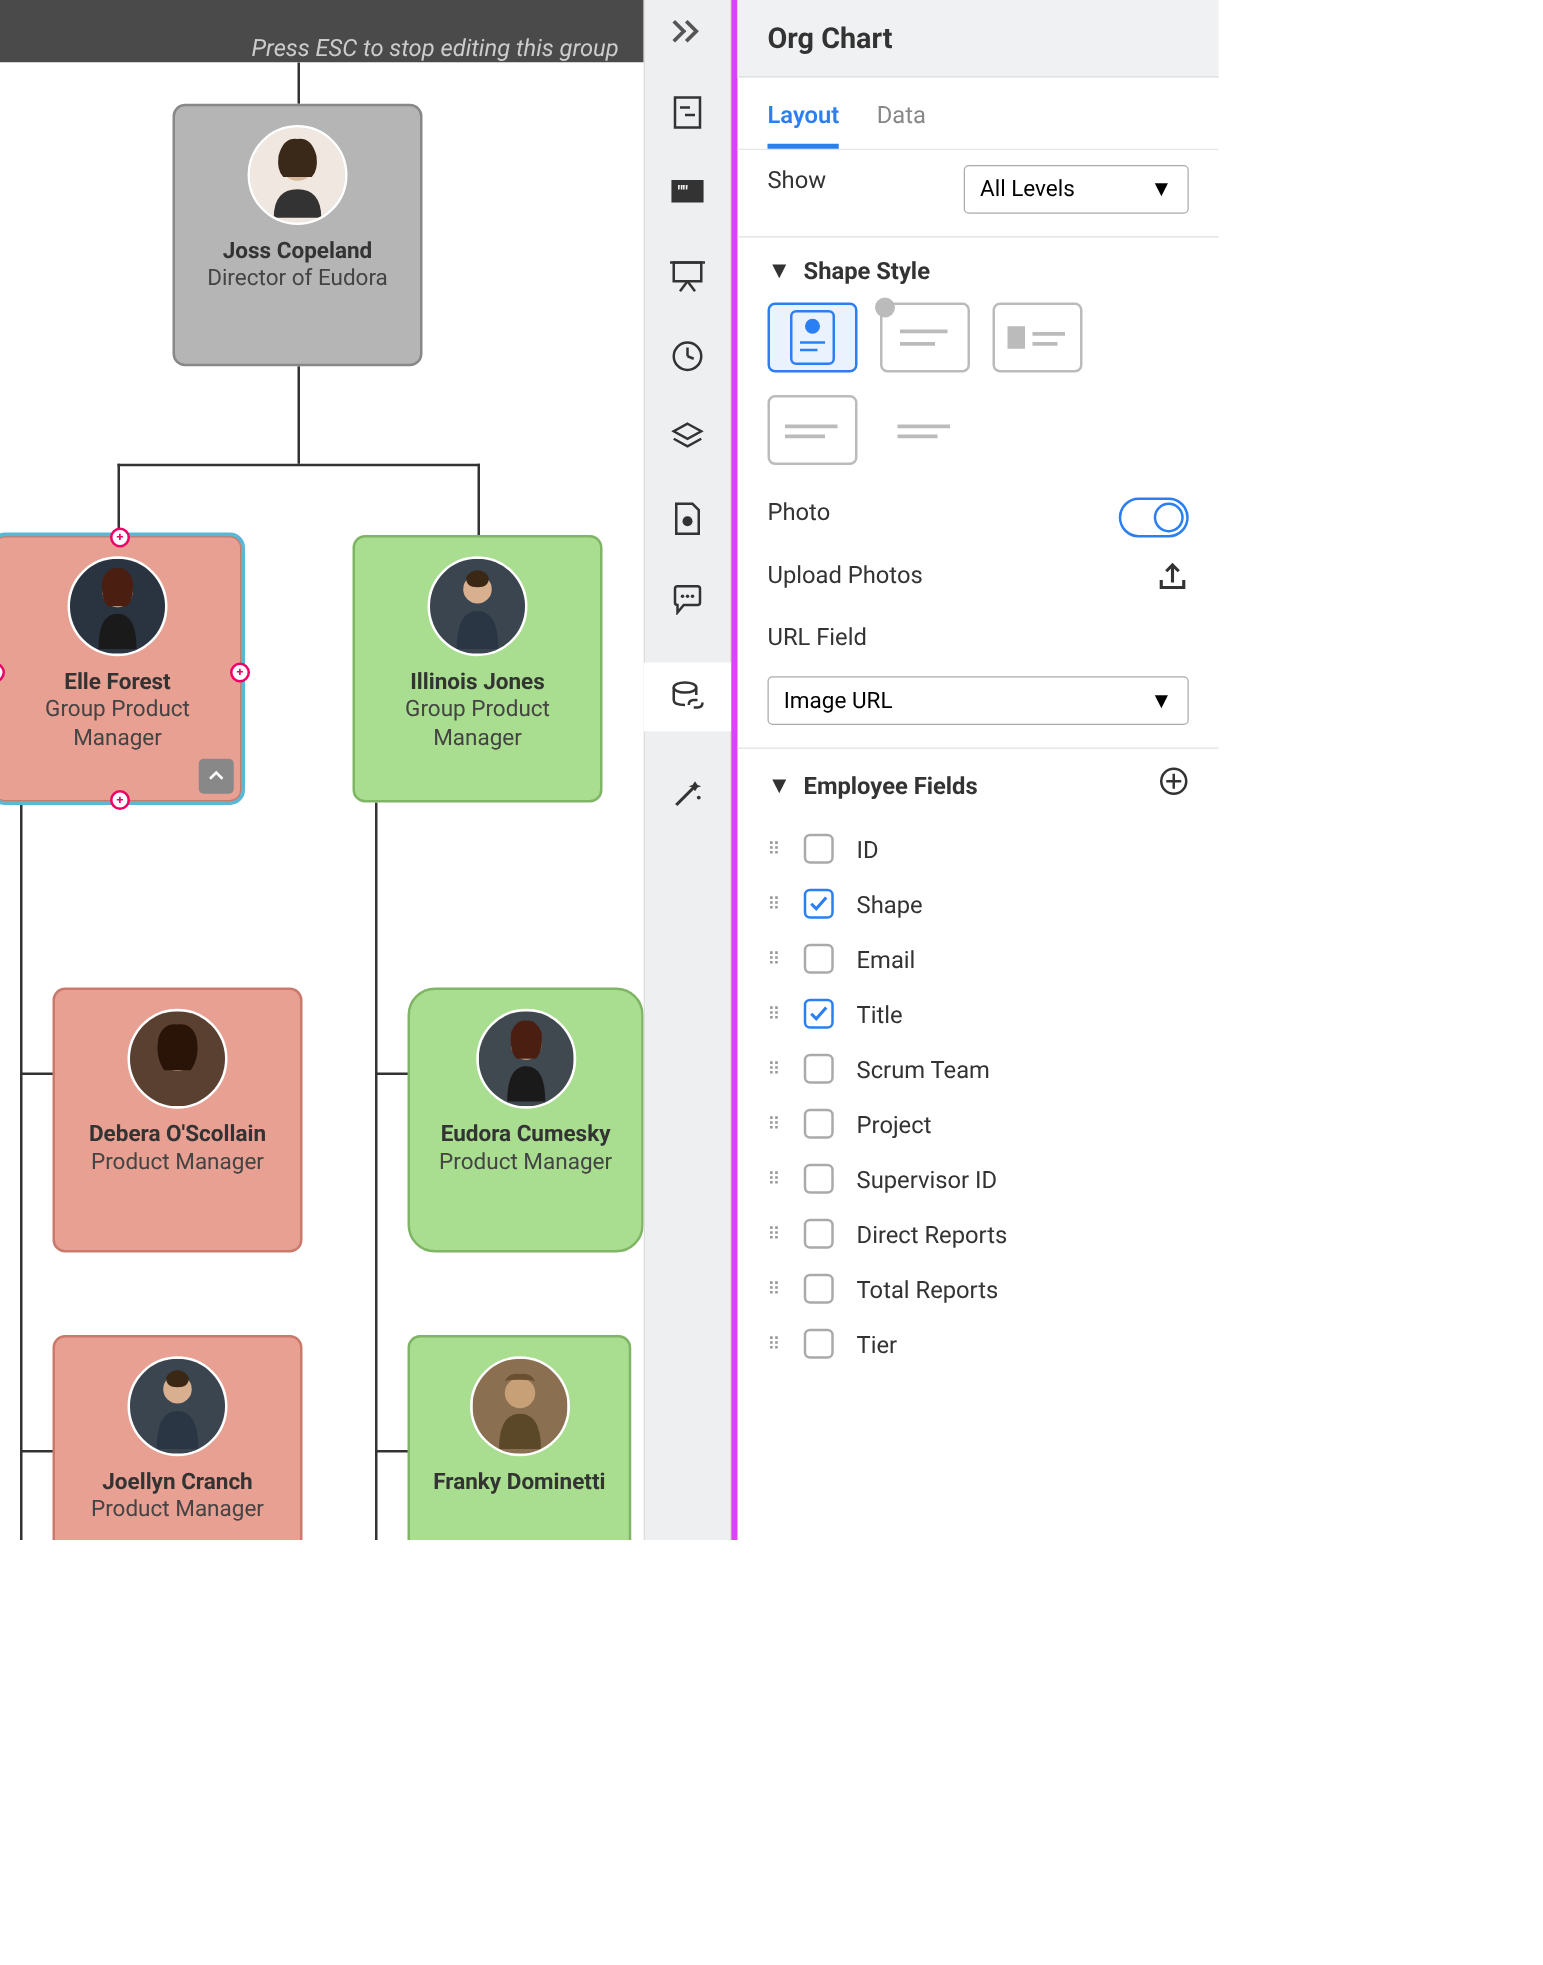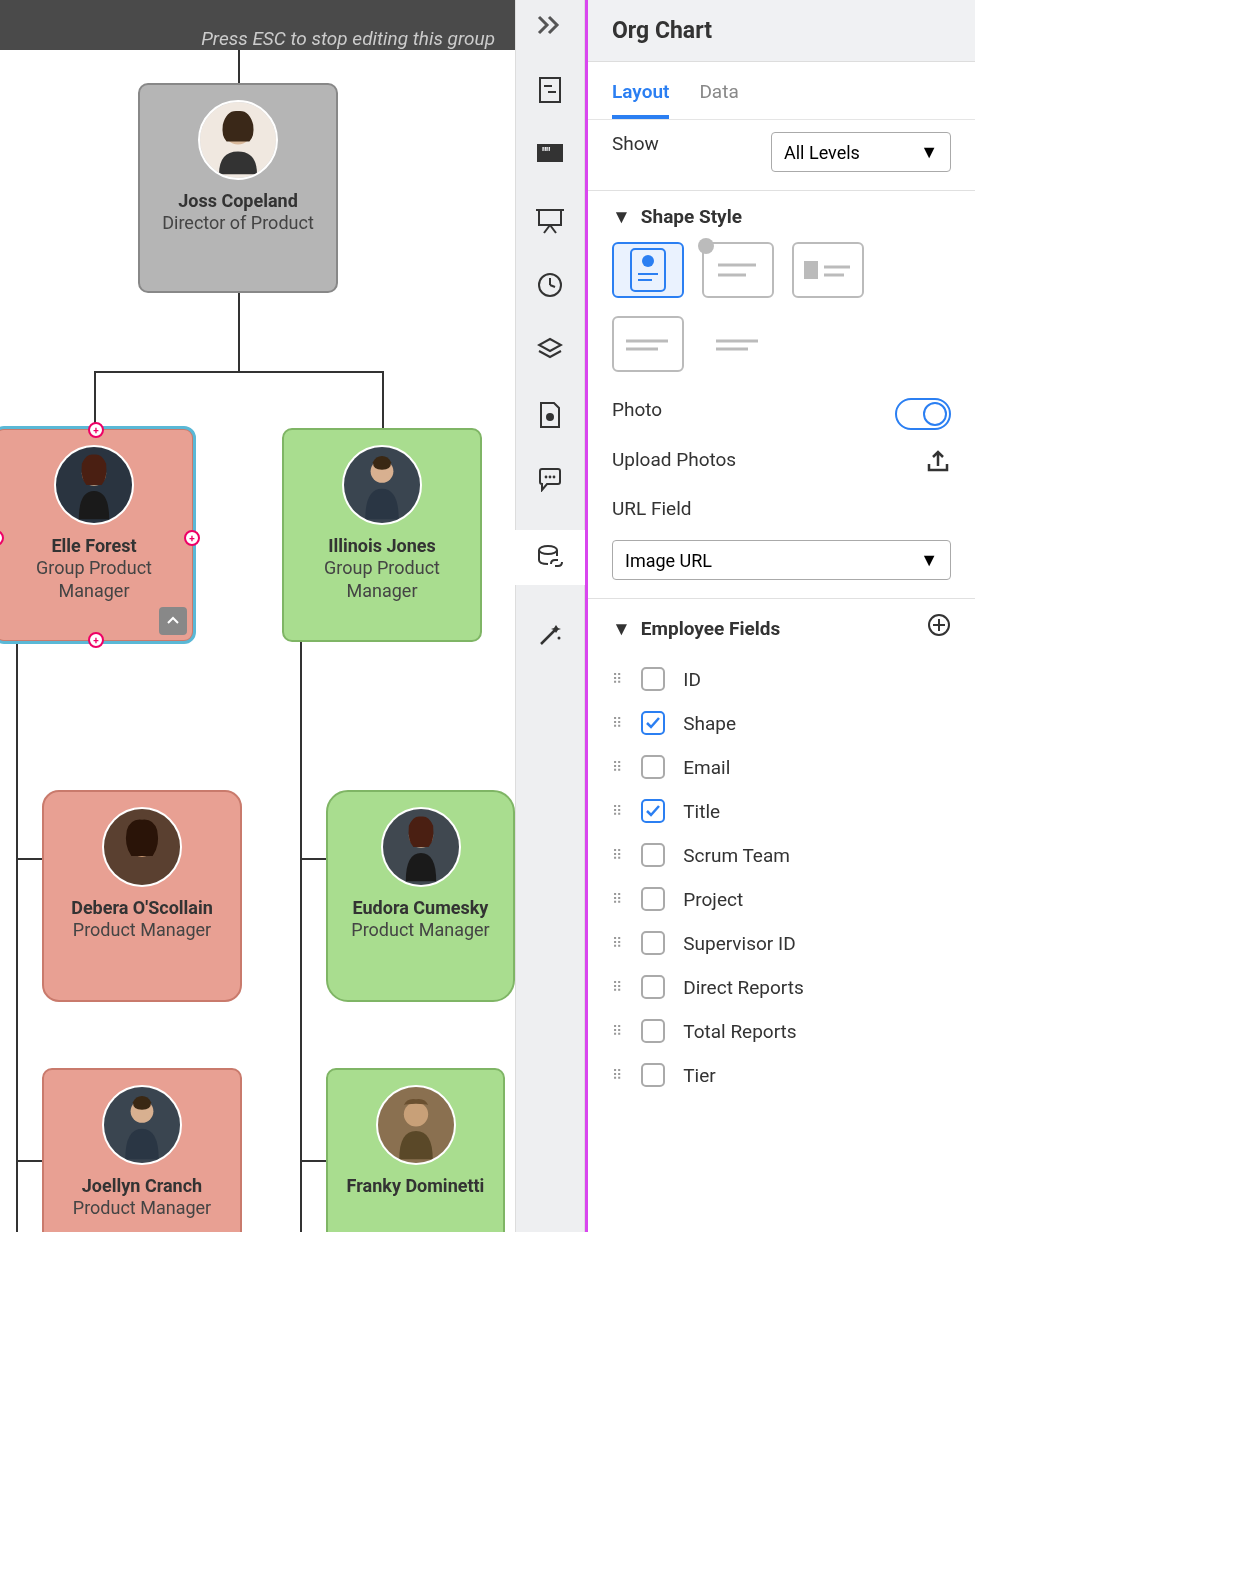--- a/index.html
+++ b/index.html
@@ -24,21 +24,21 @@
 .card-title { font-size: 18px; color: #444; text-align: center; line-height: 1.3; }
 .handle { position: absolute; width: 16px; height: 16px; background: #fff; border: 2px solid #e06; border-radius: 50%; display: flex; align-items: center; justify-content: center; font-size: 10px; color: #e06; font-weight: bold; }
 .collapse-btn { position: absolute; bottom: 5px; right: 5px; width: 28px; height: 28px; background: #888; border-radius: 4px; display: flex; align-items: center; justify-content: center; color: #fff; }
 
 
 .toolbar-rail { position: absolute; left: 515px; top: 0; width: 70px; height: 1232px; background: #eeeff1; border-left: 1px solid #ddd; border-right: 1px solid #ddd; display: flex; flex-direction: column; align-items: center; padding-top: 10px; gap: 35px; }
 .rail-icon { width: 30px; height: 30px; display: flex; align-items: center; justify-content: center; color: #333; cursor: pointer; }
 .rail-icon.active { background: #fff; width: 70px; height: 55px; }
 
 
-.right-panel { position: absolute; left: 585px; top: 0; width: 390px; height: 1232px; background: #fff; border-left: 3px solid #d946ef; }
+.right-panel { position: absolute; left: 585px; top: 0; width: 390px; height: 1232px; background: #fff; border-left: 5px solid #d946ef; }
 .panel-header { background: #f0f1f3; height: 62px; display: flex; align-items: center; padding: 0 24px; border-bottom: 1px solid #ddd; }
 .panel-header h2 { font-size: 23px; font-weight: 700; color: #333; }
 .tabs { display: flex; gap: 30px; padding: 18px 24px 0; border-bottom: 1px solid #e5e5e5; }
 .tab { font-size: 19px; color: #888; padding-bottom: 12px; cursor: pointer; }
 .tab.active { color: #2b7ff2; font-weight: 600; border-bottom: 4px solid #2b7ff2; }
 .panel-body { padding: 12px 24px; }
 .row { display: flex; align-items: flex-start; justify-content: space-between; margin-bottom: 18px; }
 .row-label { font-size: 19px; color: #333; }
 .select { border: 1.5px solid #aaa; border-radius: 4px; padding: 8px 12px; font-size: 18px; min-width: 180px; display: flex; justify-content: space-between; align-items: center; cursor: pointer; background: #fff; }
 .select.full { width: 100%; }
@@ -86,21 +86,21 @@
   <div class="card card-gray" style="left:138px; top:33px;">
     <div class="avatar">
       <svg viewBox="0 0 100 100">
           <circle cx="50" cy="50" r="50" fill="#f0e8e0"></circle>
           <circle cx="50" cy="38" r="18" fill="#d8b89a"></circle>
           <path d="M25 95 Q25 65 50 65 Q75 65 75 95 Z" fill="#333"></path>
           <path d="M30 30 Q35 10 50 12 Q65 10 70 30 Q72 45 65 52 L35 52 Q28 45 30 30 Z" fill="#3a2818"></path>
         </svg>
     </div>
     <div class="card-name">Joss Copeland</div>
-    <div class="card-title">Director of Product</div>
+    <div class="card-title">Director of Eudora</div>
   </div>
 
   <div class="card card-pink card-selected" style="left:-6px; top:378px; height:214px;">
     <div class="handle" style="top:-8px; left:92px;">+</div>
     <div class="handle" style="top:100px; left:-8px;">+</div>
     <div class="handle" style="top:100px; right:-8px;">+</div>
     <div class="handle" style="bottom:-8px; left:92px;">+</div>
     <div class="avatar">
       <svg viewBox="0 0 100 100">
           <rect width="100" height="100" fill="#2a3440"></rect>
@@ -124,21 +124,21 @@
           <rect width="100" height="100" fill="#3a4550"></rect>
           <circle cx="50" cy="32" r="15" fill="#d8b090"></circle>
           <path d="M28 95 Q28 55 50 55 Q72 55 72 95 Z" fill="#2a3644"></path>
           <path d="M38 20 Q42 12 50 12 Q58 12 62 20 Q62 30 50 30 Q38 30 38 20 Z" fill="#3a2814"></path>
         </svg>
     </div>
     <div class="card-name">Illinois Jones</div>
     <div class="card-title">Group Product Manager</div>
   </div>
 
-  <div class="card card-pink" style="left:42px; top:740px; height:212px;border-radius:17px;">
+  <div class="card card-pink" style="left:42px; top:740px; height:212px;">
     <div class="avatar">
       <svg viewBox="0 0 100 100">
           <rect width="100" height="100" fill="#5a4030"></rect>
           <circle cx="50" cy="45" r="18" fill="#c89870"></circle>
           <path d="M30 28 Q35 12 50 14 Q65 12 70 28 Q74 48 64 62 L36 62 Q26 48 30 28 Z" fill="#2a1408"></path>
         </svg>
     </div>
     <div class="card-name">Debera O'Scollain</div>
     <div class="card-title">Product Manager</div>
   </div>

